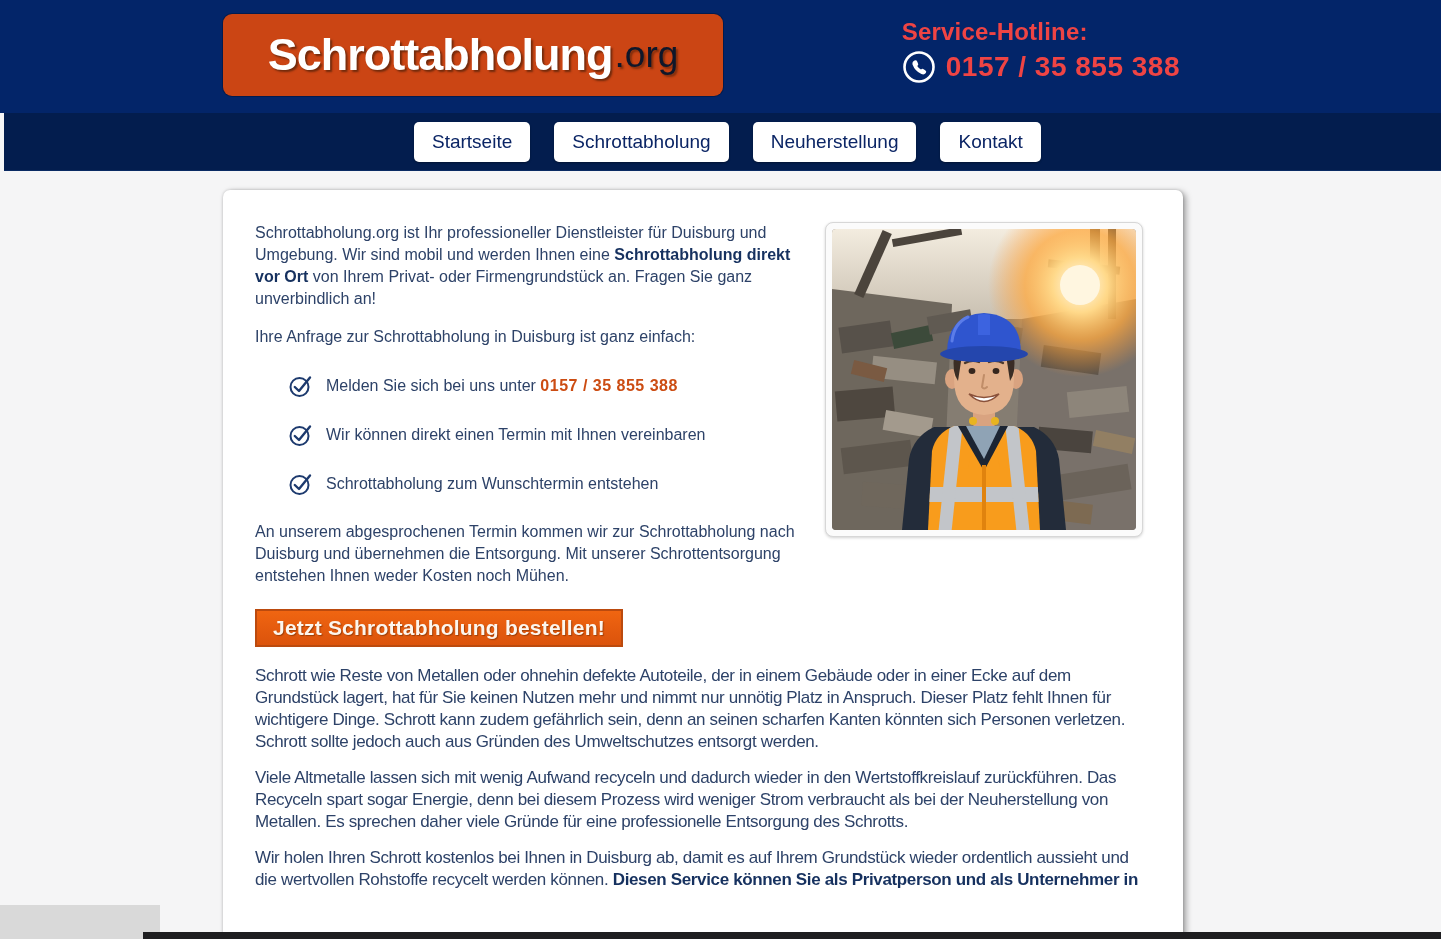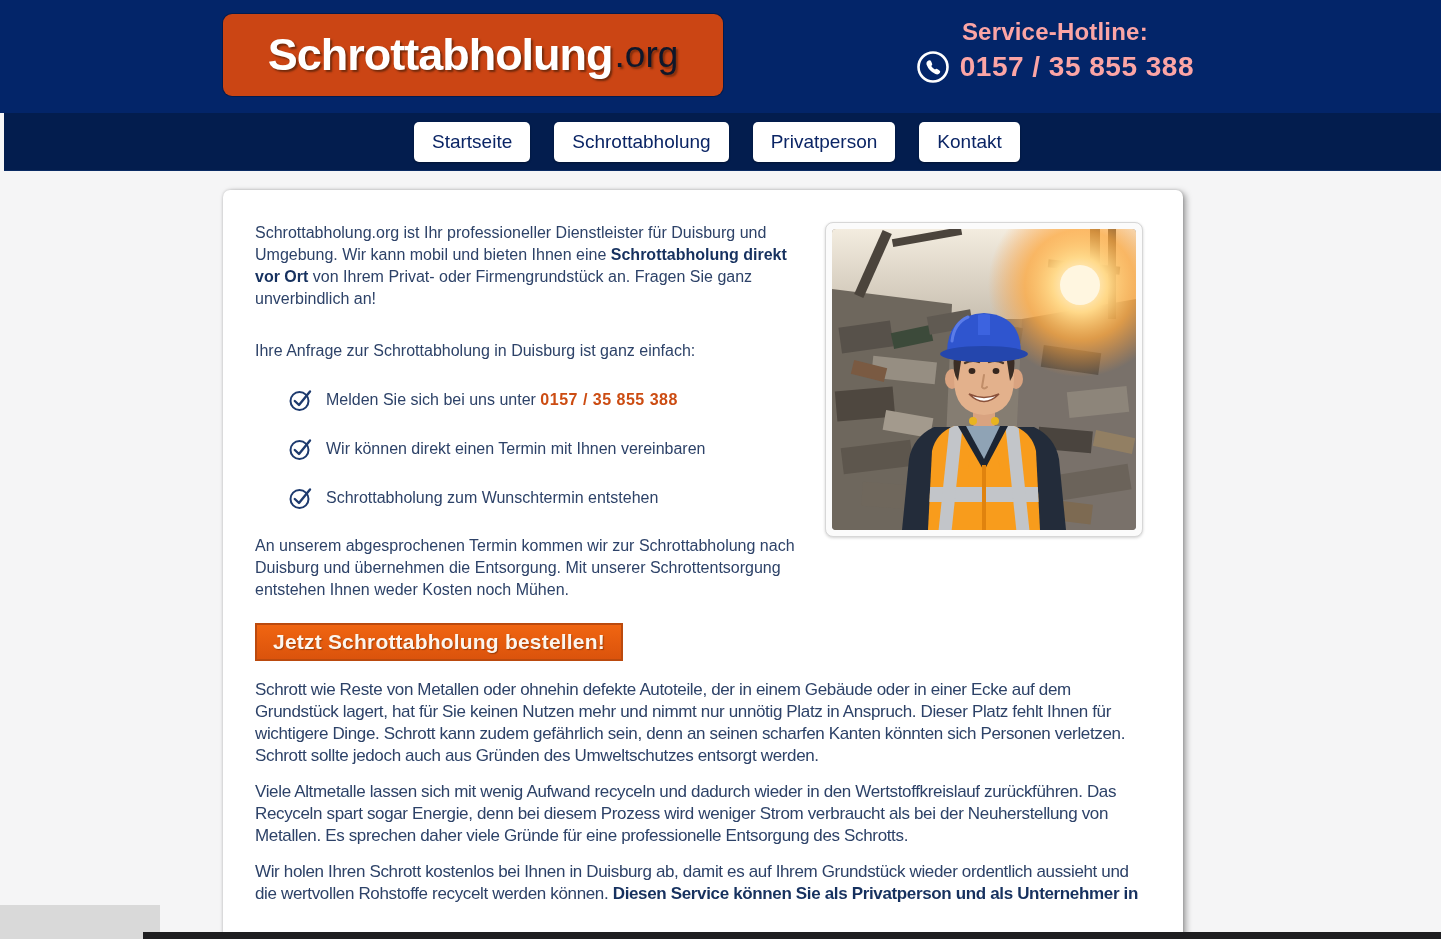--- a/index.html
+++ b/index.html
@@ -9,21 +9,21 @@
   
   .site-header { position:absolute; top:0; left:0; width:1441px; height:113px;
     background:#032569; }
   .logo-box { position:absolute; left:223px; top:14px; width:500px; height:82px;
     background:#cb4514; border-radius:9px; display:flex; align-items:center; justify-content:center;
     box-shadow:0 0 0 1px rgba(0,0,0,0.25); cursor:pointer; }
   .logo-main { color:#ffffff; font-weight:bold; font-size:45px; letter-spacing:-1px;
     text-shadow:2px 2px 2px rgba(40,20,5,0.55); }
   .logo-suffix { color:#0f172a; font-weight:400; font-size:37px; margin-left:2px;
     text-shadow:2px 2px 2px rgba(40,20,5,0.45); }
-  .hotline { position:absolute; right:247px; top:18px; text-align:center; color:#fca5a5; }
+  .hotline { position:absolute; right:261px; top:18px; text-align:left; color:#ef4444; }
   .hotline-label { font-size:24px; font-weight:600; letter-spacing:0.2px; }
   .hotline-row { display:flex; align-items:center; justify-content:flex-end; margin-top:4px; gap:10px; }
   .hotline-number { font-size:28px; font-weight:bold; letter-spacing:0.5px; }
   .phone-icon svg { display:block; }
 
   
   .main-nav { position:absolute; top:113px; left:4px; width:1441px; height:58px;
     background:#031d4e; border-bottom:1px solid #0a2a63; display:flex; align-items:center; gap:24px;
     padding-left:410px; }
   .nav-btn { background:#ffffff; color:#0b2565; font-size:19px; font-weight:400;
@@ -37,21 +37,21 @@
     box-shadow:0 0 3px rgba(0,0,0,0.18), 3px 2px 6px rgba(0,0,0,0.35);
     padding:32px 40px 0 32px; }
 
   h1.page-title { color:#c23a17; font-size:26px; font-weight:600; letter-spacing:-0.2px;
     margin-bottom:24px; }
 
   .top-section { display:flex; align-items:flex-start; }
   .text-col { width:556px; flex:0 0 556px; color:#2d4268; }
   .text-col p { font-size:16px; line-height:22px; }
   .intro-bold { font-weight:bold; color:#16315f; }
-  .subline { margin-top:30px; }
+  .subline { margin-top:16px; }
 
   .checklist { list-style:none; margin:26px 0 0 34px; }
   .checklist li { display:flex; align-items:center; gap:13px; margin-bottom:25px; font-size:16px; }
   .check-icon { flex:0 0 24px; height:24px; }
   .check-phone { color:#cc4c12; font-weight:bold; letter-spacing:0.5px; cursor:pointer; }
 
   .appointment { margin-top:20px; }
 
   .cta-button { display:block; margin-top:22px; width:368px; height:38px;
     background:linear-gradient(#f06511,#db530c); color:#fdf6ee; font-size:21px; font-weight:bold;
@@ -94,31 +94,31 @@
         </svg>
       </span>
       <span class="hotline-number">0157 / 35 855 388</span>
     </div>
   </div>
 </header>
 
 <nav class="main-nav">
   <button class="nav-btn">Startseite</button>
   <button class="nav-btn">Schrottabholung</button>
-  <button class="nav-btn">Privatperson</button>
+  <button class="nav-btn">Neuherstellung</button>
   <button class="nav-btn">Kontakt</button>
 </nav>
 
 <div class="page-area">
   <main class="content-card">
 
 
     <div class="top-section">
       <div class="text-col">
-        <p><span>Schrottabholung.org ist Ihr professioneller Dienstleister für Duisburg und Umgebung. Wir kann mobil und bieten Ihnen eine </span><span class="intro-bold">Schrottabholung direkt vor Ort</span><span> von Ihrem Privat- oder Firmengrundstück an. Fragen Sie ganz unverbindlich an!</span></p>
+        <p><span>Schrottabholung.org ist Ihr professioneller Dienstleister für Duisburg und Umgebung. Wir sind mobil und werden Ihnen eine </span><span class="intro-bold">Schrottabholung direkt vor Ort</span><span> von Ihrem Privat- oder Firmengrundstück an. Fragen Sie ganz unverbindlich an!</span></p>
 
         <p class="subline">Ihre Anfrage zur Schrottabholung in Duisburg ist ganz einfach:</p>
 
         <ul class="checklist">
           <li>
             <span class="check-icon">
               <svg width="24" height="24" viewBox="0 0 24 24">
                 <circle cx="10.5" cy="13" r="9" fill="none" stroke="#1d3a6e" stroke-width="2"></circle>
                 <path d="M5.8 13 L10 17 L21 3.5" fill="none" stroke="#1d3a6e" stroke-width="2.4" stroke-linecap="round" stroke-linejoin="round"></path>
               </svg>

